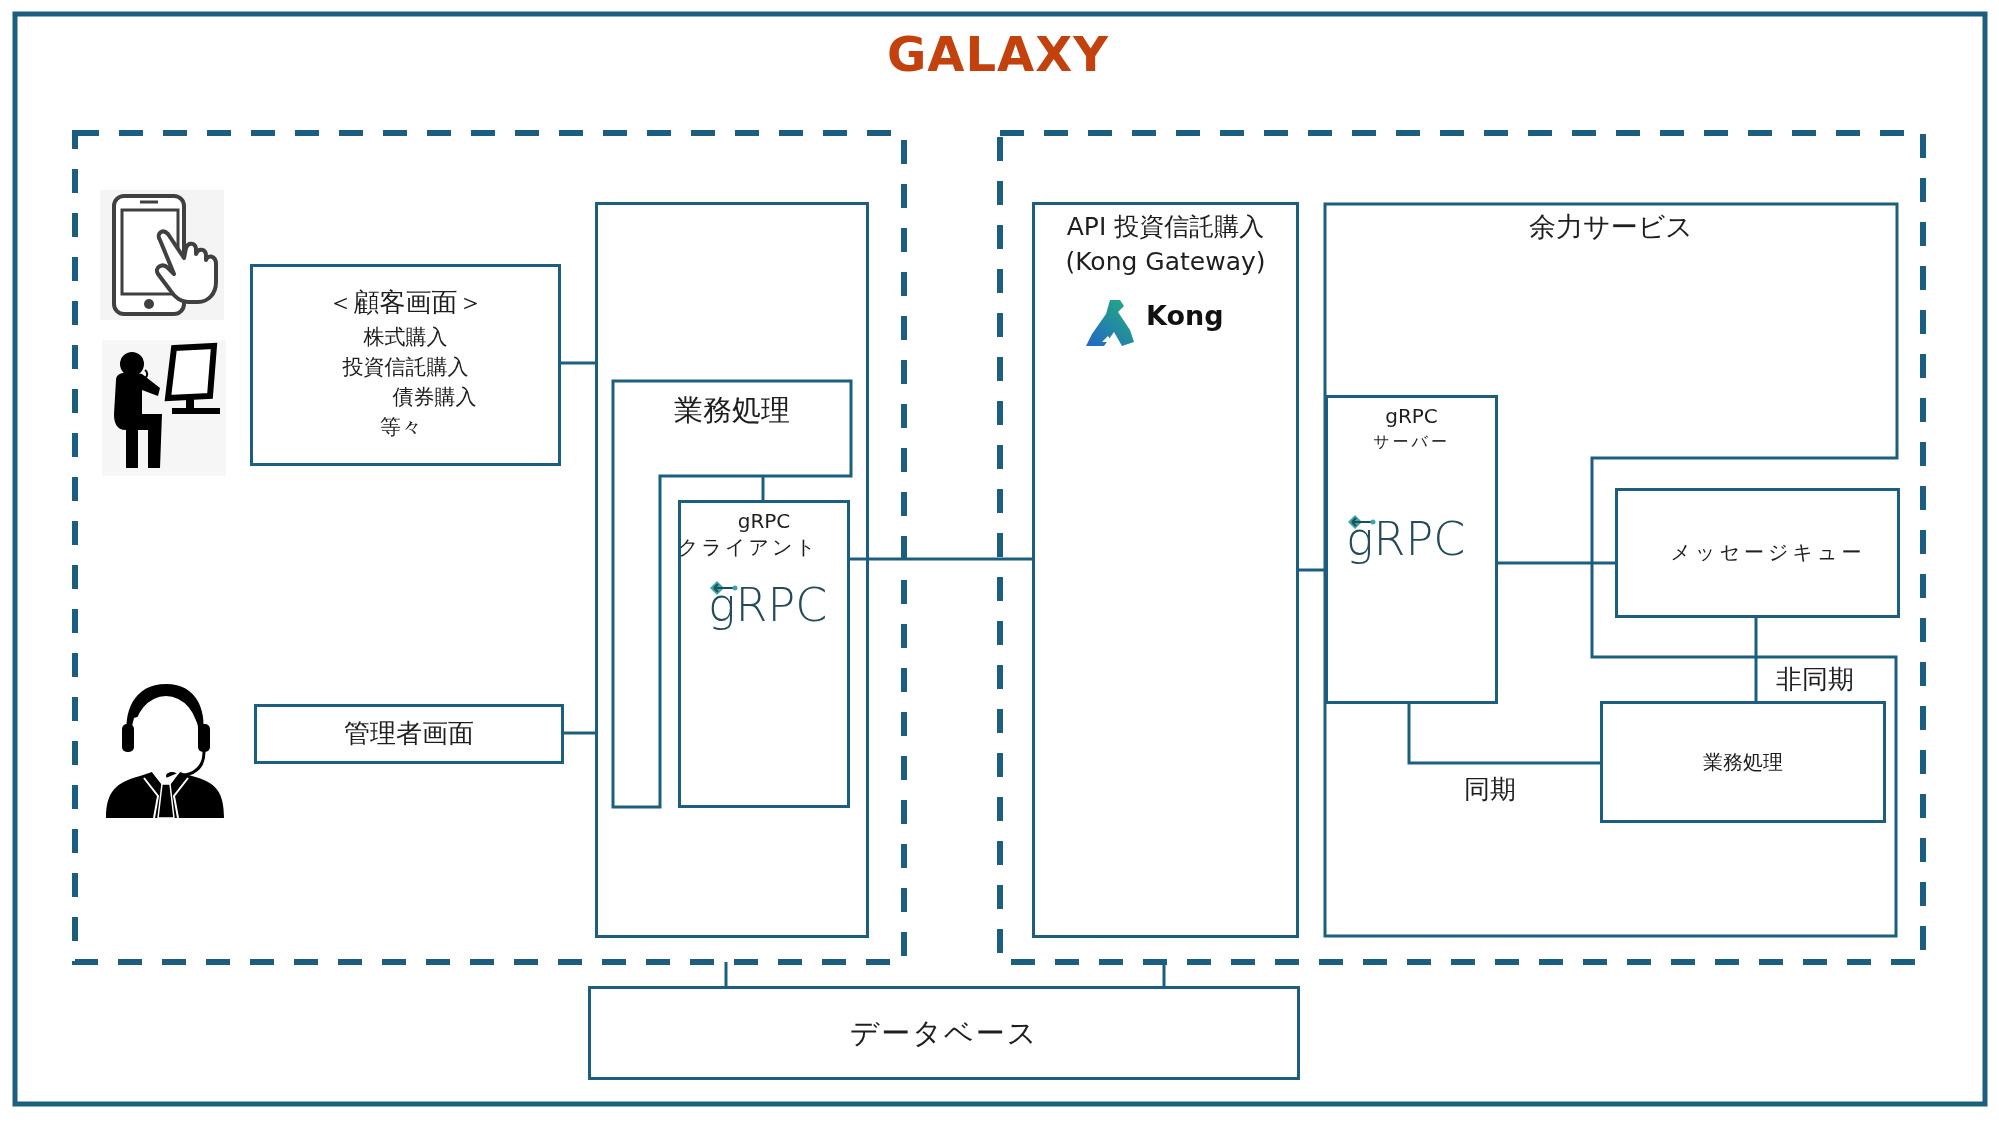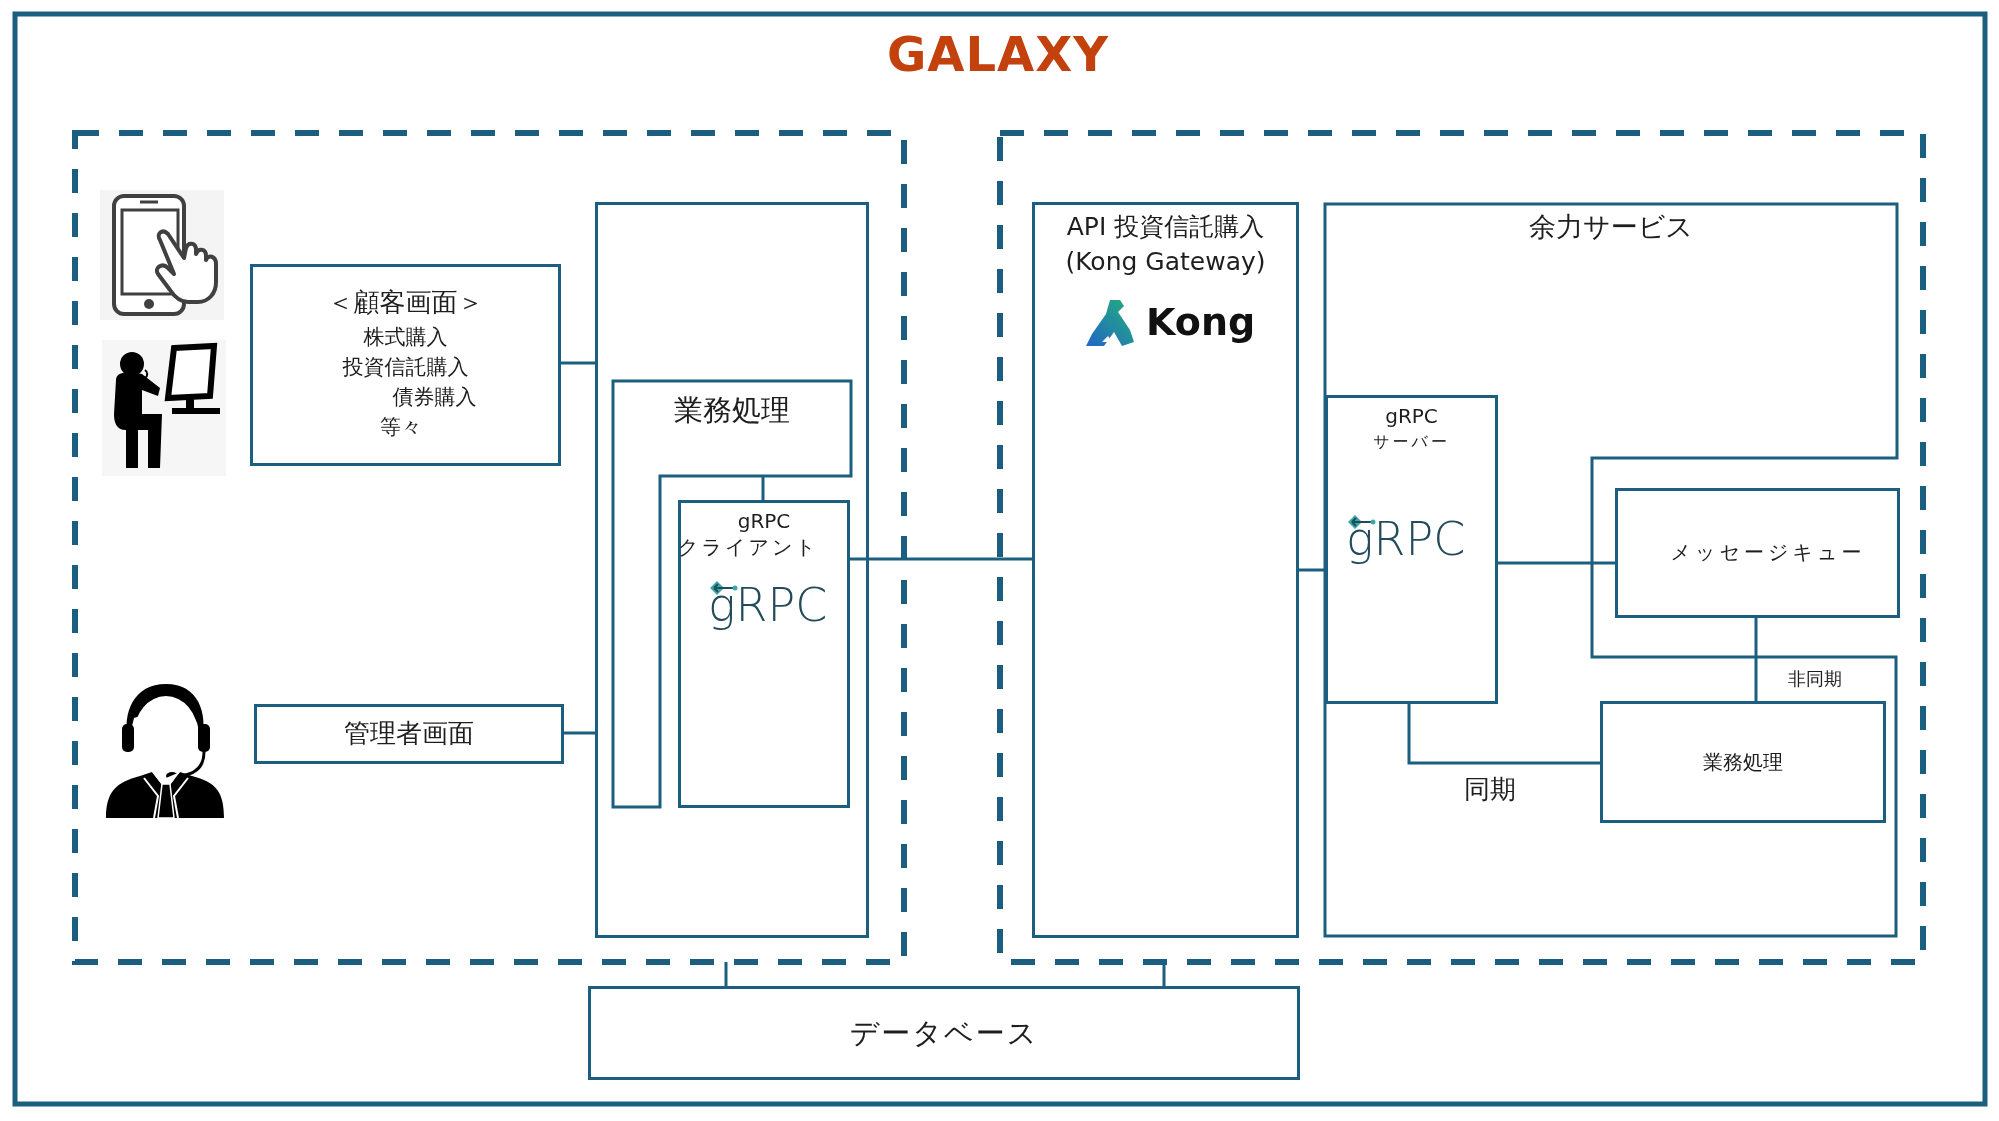--- a/index.html
+++ b/index.html
@@ -120,42 +120,42 @@
   <svg width="56" height="56" viewBox="0 0 56 56">
     <defs>
       <linearGradient id="kg" x1="0" y1="1" x2="1" y2="0">
         <stop offset="0" stop-color="#2266c8"></stop>
         <stop offset="1" stop-color="#22b07a"></stop>
       </linearGradient>
     </defs>
     <path d="M28,4 L38,4 L42,10 L36,16 L48,34 L52,46 L40,50 L32,36 L22,50 L4,50 L10,38 L24,18 Z" fill="url(#kg)"></path>
     <path d="M20,46 L26,40 L30,46 Z" fill="#fff"></path>
   </svg>
-  <span style="position:absolute; left:64px; top:4px; font-size:38px; font-weight:bold; color:#111; font-family:'DejaVu Sans', sans-serif;">Kong</span>
+  <span style="position:absolute; left:64px; top:4px; font-size:27px; font-weight:bold; color:#111; font-family:'DejaVu Sans', sans-serif;">Kong</span>
 </div>
 
 <div class="txt" style="left:1325px; top:208px; width:572px; font-size:27px; line-height:38px;">余力サービス</div>
 
 <div class="box" style="left:1325px; top:395px; width:173px; height:309px;"></div>
 <div class="txt" style="left:1325px; top:403px; width:173px; font-size:20px; line-height:26px;">gRPC</div>
 <div class="txt" style="left:1325px; top:429px; width:173px; font-size:16px; line-height:26px; letter-spacing:3px;">サーバー</div>
 <div class="abs" style="left:1340px; top:508px; width:140px; height:60px;">
   <svg width="140" height="60" viewBox="0 0 140 60">
     <path d="M8,14 L15,7 L22,14 L15,21 Z" fill="#3aa8a8"></path>
     <line x1="14" y1="14" x2="32" y2="14" stroke="#244b5a" stroke-width="2"></line>
     <path d="M12,14 L16,10 M12,14 L16,18" stroke="#244b5a" stroke-width="2" fill="none"></path>
     <circle cx="33" cy="14" r="2.5" fill="#3aa8a8"></circle>
   </svg>
   <span style="position:absolute; left:6px; top:4px; font-size:46px; color:#244b5a; font-family:'DejaVu Sans', sans-serif; font-weight:300;">gRPC</span>
 </div>
 
 <div class="box" style="left:1615px; top:488px; width:285px; height:130px;"></div>
 <div class="txt" style="left:1615px; top:538px; width:306px; font-size:20px; line-height:28px; letter-spacing:4px;">メッセージキュー</div>
 
-<div class="txt" style="left:1765px; top:662px; width:100px; font-size:18px; line-height:34px;">非同期</div>
+<div class="txt" style="left:1765px; top:662px; width:100px; font-size:26px; line-height:34px;">非同期</div>
 
 <div class="box" style="left:1600px; top:701px; width:286px; height:122px;"></div>
 <div class="txt" style="left:1600px; top:748px; width:286px; font-size:20px; line-height:28px;">業務処理</div>
 
 <div class="txt" style="left:1440px; top:772px; width:100px; font-size:26px; line-height:34px;">同期</div>
 
 <div class="box" style="left:588px; top:986px; width:712px; height:94px;"></div>
 <div class="txt" style="left:588px; top:1014px; width:712px; font-size:29px; line-height:38px; letter-spacing:2px;">データベース</div>
 
 </body></html>

